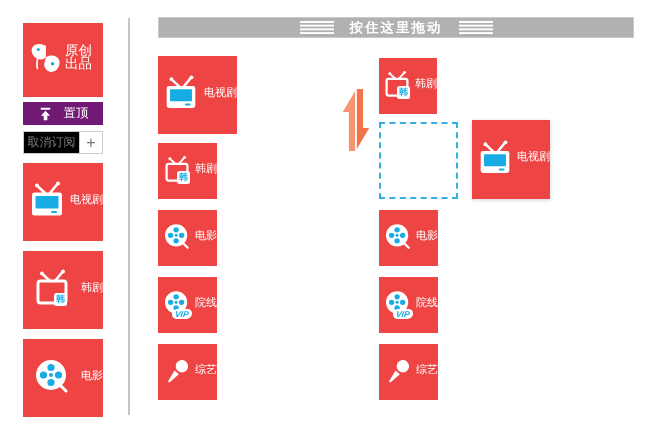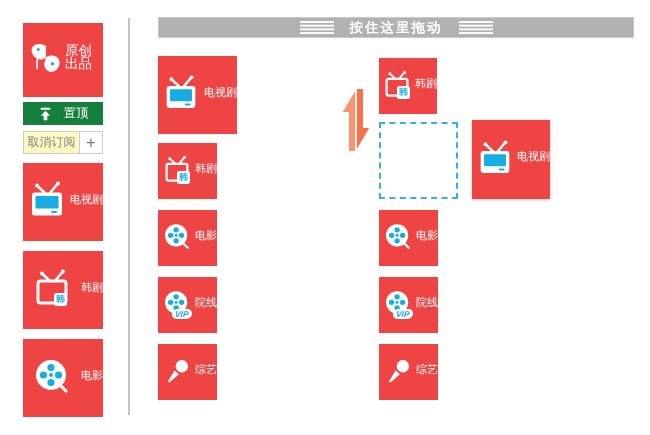--- a/index.html
+++ b/index.html
@@ -24,25 +24,25 @@
     background:#fff;color:#18ace4;font-size:9px;font-weight:bold;text-align:center;border-radius:2.5px;
   }
   .krbadge.big{right:14px;bottom:6px;}
   .vipbadge{
     position:absolute;right:3px;bottom:2px;background:#fff;color:#18ace4;
     font-size:8.5px;font-weight:bold;font-style:italic;padding:0 3px;line-height:10px;
     border-radius:6px;transform:skewX(-6deg);
   }
   
   .pinbtn{
-    background:#15803d;color:#fff;display:flex;align-items:center;justify-content:center;
+    background:#701a75;color:#fff;display:flex;align-items:center;justify-content:center;
     gap:11px;font-size:12.5px;cursor:pointer;
   }
   .unsub{
-    background:#fef9c3;border:1px solid #cccccc;color:#7f7f7f;font-size:12px;
+    background:#000000;border:1px solid #cccccc;color:#7f7f7f;font-size:12px;
     display:flex;align-items:center;justify-content:center;cursor:pointer;
   }
   .addbtn{
     background:#fff;border:1px solid #cccccc;color:#777;font-size:16px;
     display:flex;align-items:center;justify-content:center;cursor:pointer;
   }
   
   .divider{background:#c4c4c4;}
   .dragbar{
     background:#b1b1b1;border:1px solid #c9c9c9;color:#fff;

